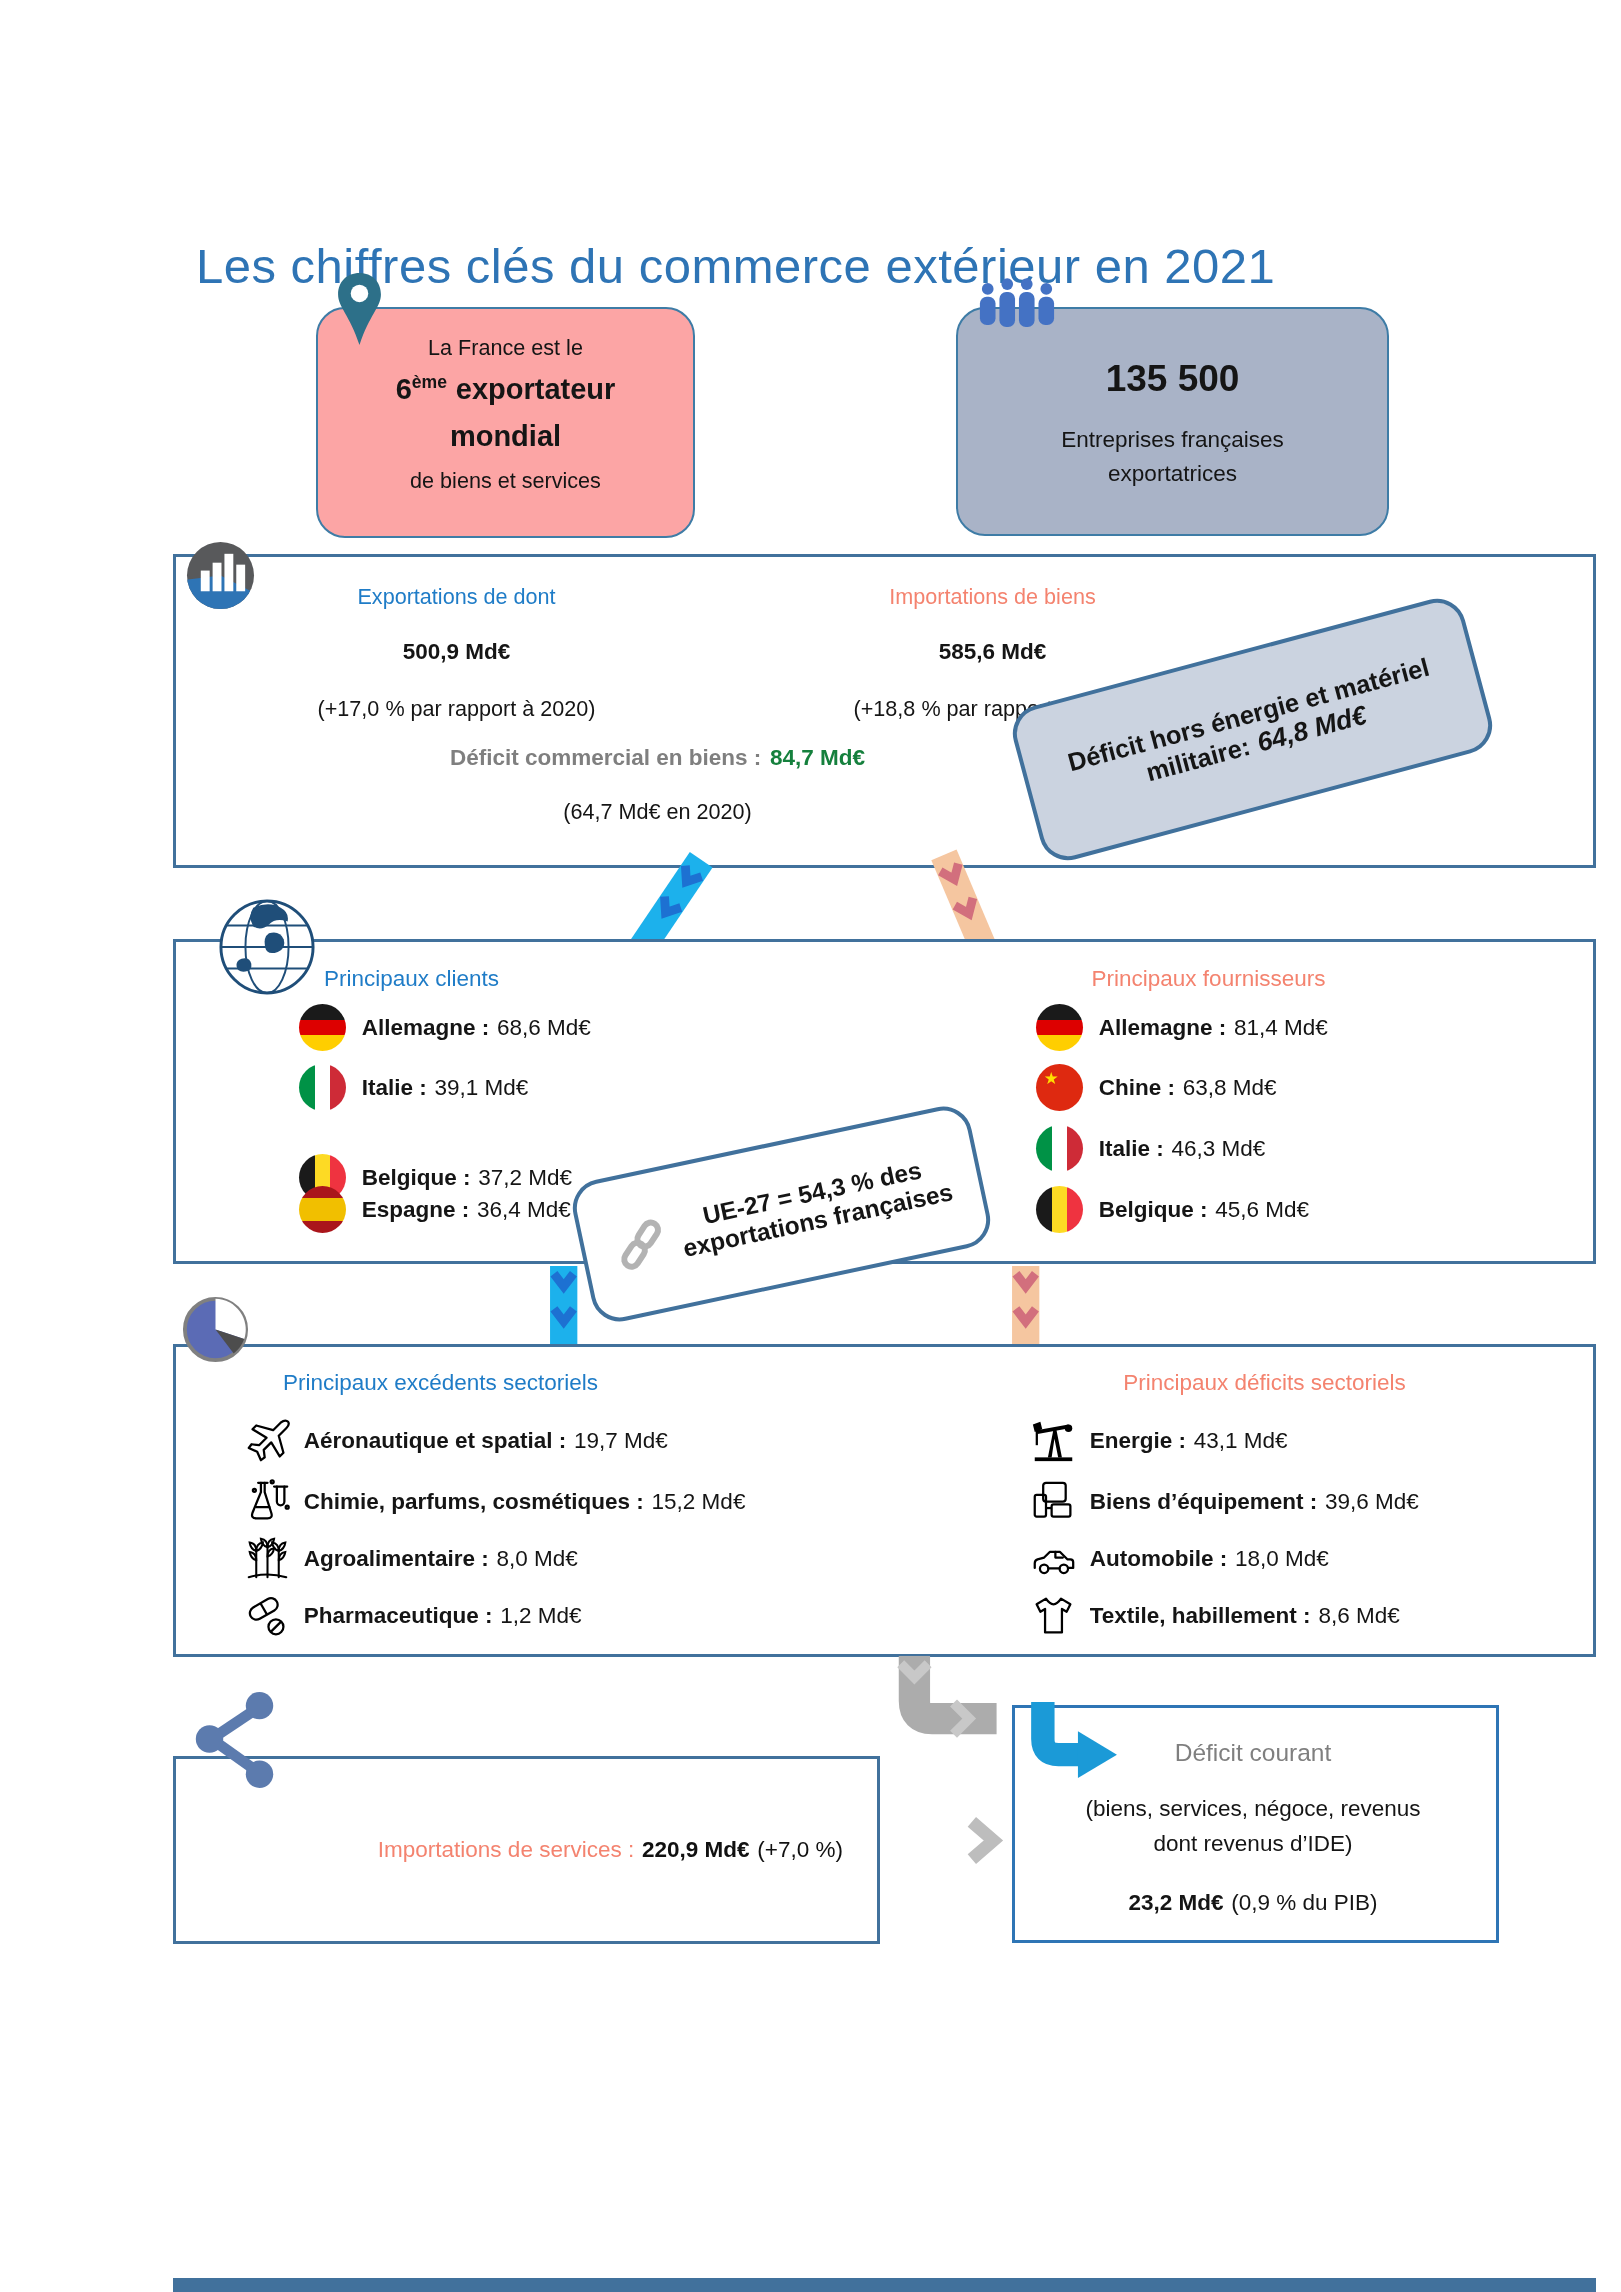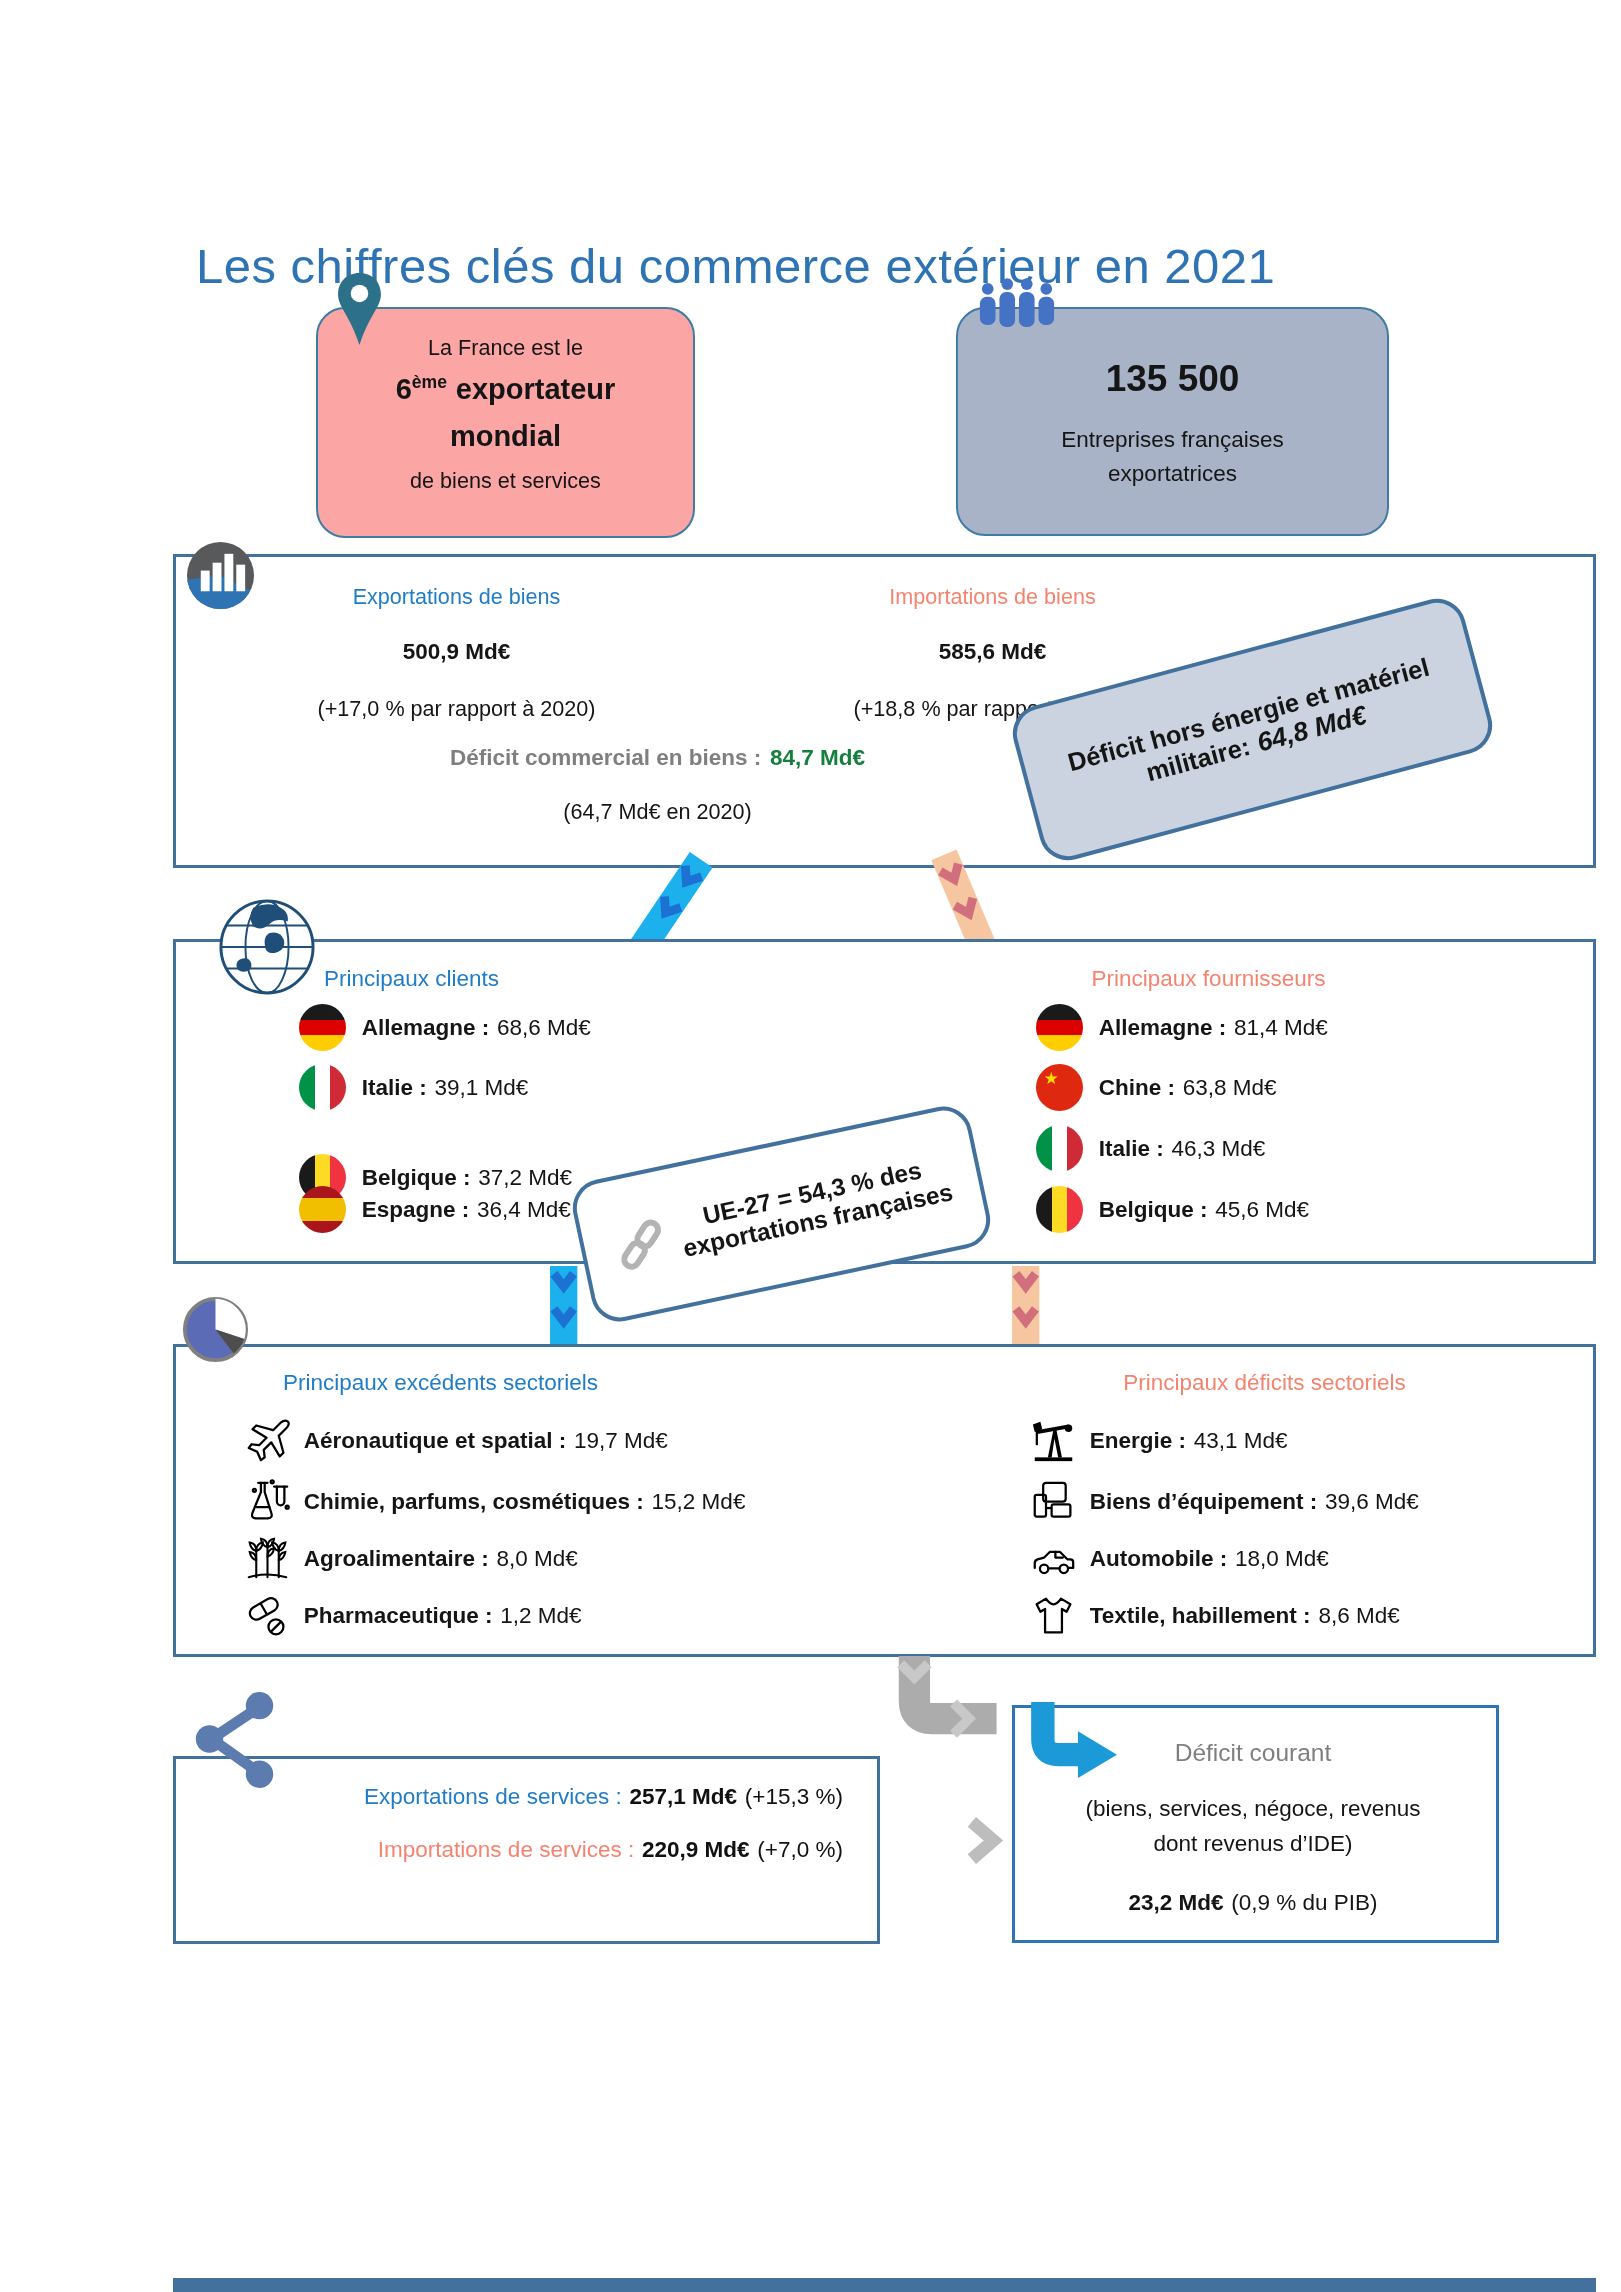--- a/index.html
+++ b/index.html
@@ -123,21 +123,21 @@
       <circle cx="35" cy="35" r="34" fill="#58595B"></circle>
       <g clip-path="url(#cc)">
           <path d="M-5 40 L35 35 L72 54 L62 82 L-5 82 Z" fill="#2E74B5"></path>
         </g>
       <rect x="15" y="30" width="9" height="21" fill="#fff"></rect>
         <rect x="27" y="22" width="9" height="29" fill="#fff"></rect>
       <rect x="39" y="13" width="9" height="38" fill="#fff"></rect>
         <rect x="51" y="24" width="9" height="27" fill="#fff"></rect>
     </svg>
   </span>
-  <div class="col-txt c blue" style="left:182px;top:584px;width:549px;">Exportations de biens</div>
+  <div class="col-txt c blue" style="left:182px;top:584px;width:549px;">Exportations de dont</div>
   <div class="col-txt c b" style="left:182px;top:639px;width:549px;font-size:22.5px;">500,9 Md€</div>
   <div class="col-txt c" style="left:182px;top:696px;width:549px;">(+17,0 % par rapport à 2020)</div>
   <div class="col-txt c salmon" style="left:718px;top:584px;width:549px;">Importations de biens</div>
   <div class="col-txt c b" style="left:718px;top:639px;width:549px;font-size:22.5px;">585,6 Md€</div>
   <div class="col-txt c" style="left:718px;top:696px;width:549px;">(+18,8 % par rapport à 2020)</div>
   <div class="goods-line" style="top:745px;left:-54px;">
     <span class="b gray">Déficit commercial en biens :</span><span class="b v">84,7 Md€</span>
   </div>
   <div class="goods-line" style="top:799px;left:-54px;font-size:21.6px;">(64,7 Md€ en 2020)</div>
   <div class="banner banner-energy">
@@ -370,23 +370,20 @@
   <span class="abs" style="left:186px;top:1688px;z-index:5;">
     <svg width="98" height="98" viewBox="0 0 100 100" fill="#5C7BAE">
       <line x1="26" y1="52" x2="74" y2="20" stroke="#5C7BAE" stroke-width="11"></line>
       <line x1="26" y1="52" x2="74" y2="86" stroke="#5C7BAE" stroke-width="11"></line>
       <circle cx="75" cy="18" r="14"></circle>
         <circle cx="24" cy="52" r="14"></circle>
         <circle cx="75" cy="88" r="14"></circle>
     </svg>
   </span>
   <div class="box box-services"></div>
-  <div class="svc" style="top:1784px;">
-    <span class="blue">Exportations de services :</span><span class="b v">257,1 Md€</span><span class="chg">(+15,3 %)</span>
-  </div>
   <div class="svc" style="top:1837px;">
     <span class="salmon">Importations de services :</span><span class="b v">220,9 Md€</span><span class="chg">(+7,0 %)</span>
   </div>
 
   <div class="box box-current"></div>
   <span class="abs" style="left:1027px;top:1702px;z-index:5;">
     <svg width="98" height="78" viewBox="0 0 100 80">
       <path d="M16 0 V38 Q16 54 32 54 H56" fill="none" stroke="#1B9AD7" stroke-width="24"></path>
       <polygon points="52,30 92,54 52,78" fill="#1B9AD7"></polygon>
     </svg>

